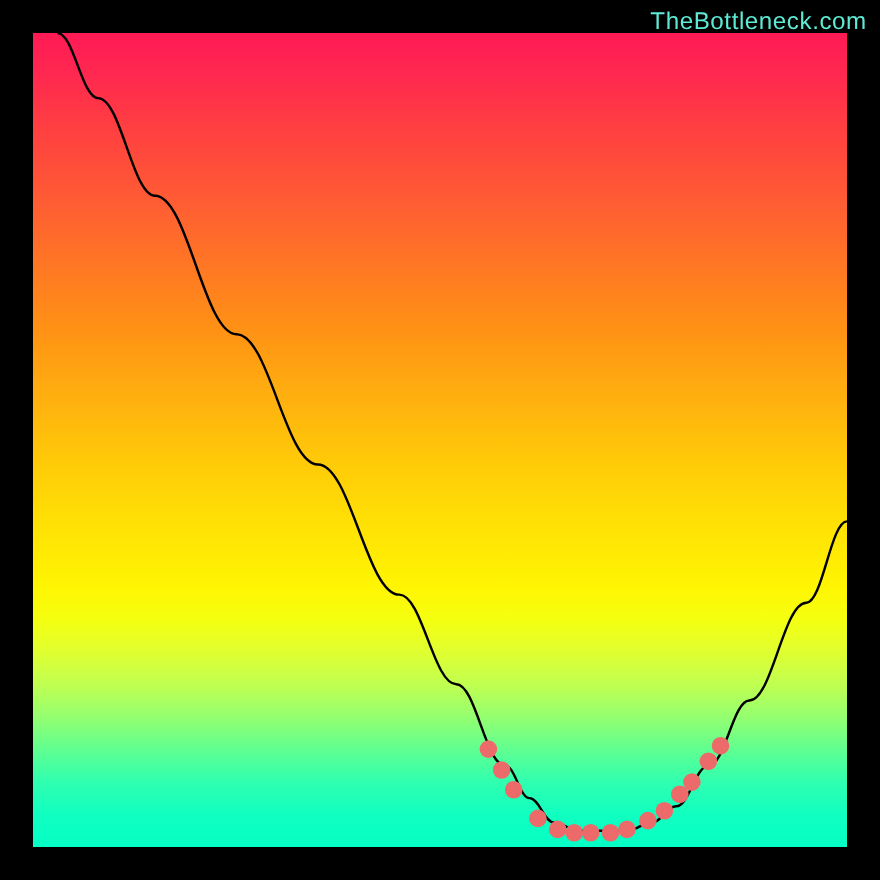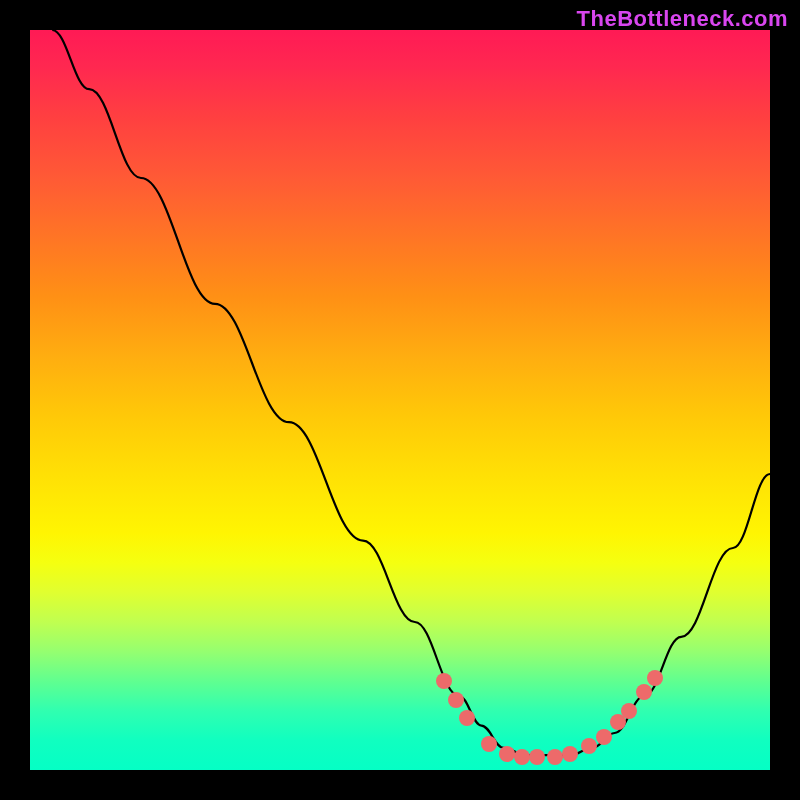--- a/index.html
+++ b/index.html
@@ -27,23 +27,23 @@
       #95ff70 84%,
       #60ff90 88%,
       #30ffb0 92%,
       #10ffc0 96%,
       #05ffc5 100%);
   }
   .watermark {
     position: absolute;
     top: 6px;
     right: 12px;
-    color: #d946ef;
+    color: #5eead4;
     font-size: 22px;
-    font-weight: 700;
+    font-weight: 400;
     letter-spacing: 0.5px;
     z-index: 10;
   }
   svg.curve-layer {
     position: absolute;
     left: 0;
     top: 0;
     width: 740px;
     height: 740px;
     overflow: visible;

